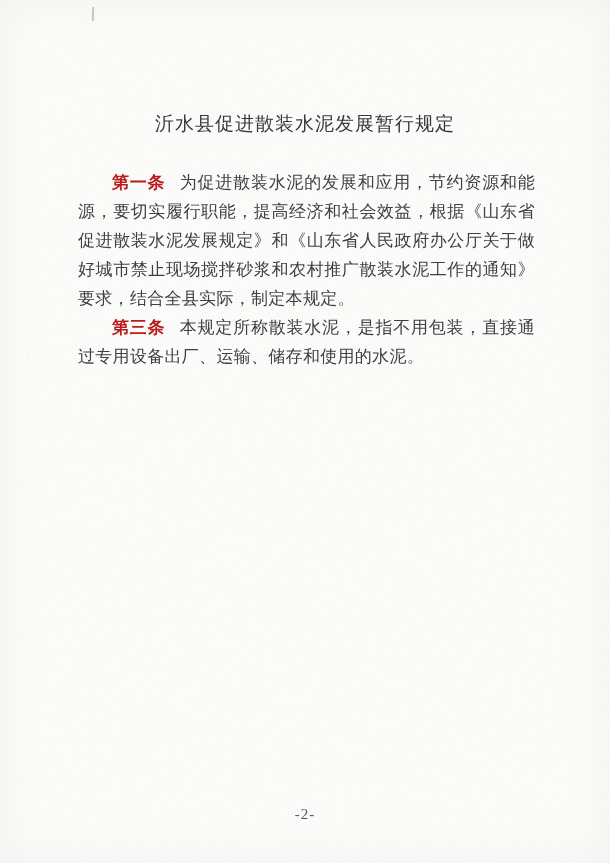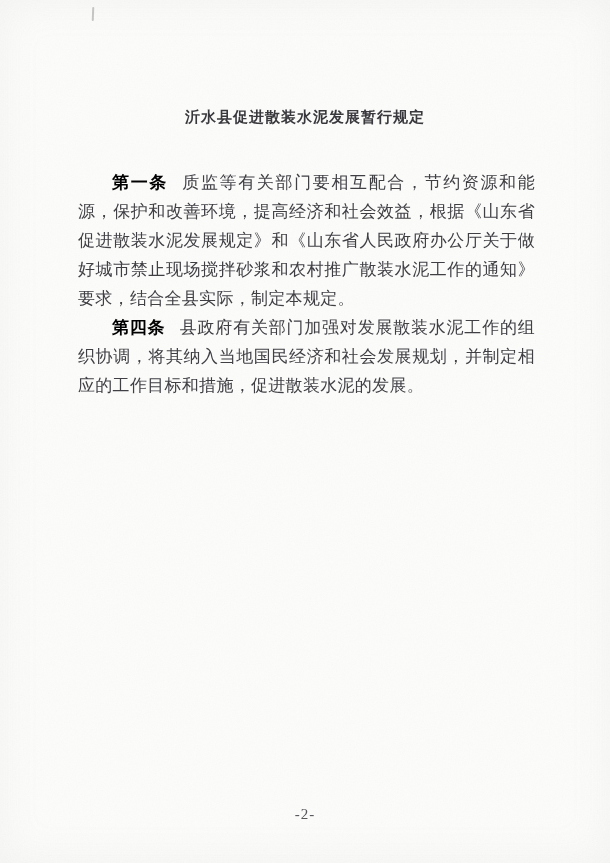--- a/index.html
+++ b/index.html
@@ -46,22 +46,22 @@
     opacity: 0.65;
     transform: rotate(2deg);
     border-radius: 1px;
   }
   .doc-title {
     position: absolute;
     top: 98px;
     left: 0;
     width: 610px;
     text-align: center;
-    font-size: 15px;
-    font-weight: bold;
+    font-size: 19px;
+    font-weight: normal;
     letter-spacing: 1px;
     color: #38383d;
   }
   .doc-body {
     position: absolute;
     top: 168px;
     left: 78px;
     width: 457px;
     font-size: 17px;
     line-height: 29px;
@@ -69,21 +69,21 @@
     letter-spacing: 0.3px;
   }
   .article {
     margin: 0;
     text-indent: 2em;
     text-justify: inter-ideograph;
   }
   .article-label {
     font-weight: bold;
     margin-right: 0.85em;
-    color: #000000;
+    color: #b91c1c;
   }
   .page-number {
     position: absolute;
     top: 806px;
     left: 0;
     width: 610px;
     text-align: center;
     font-size: 15px;
     letter-spacing: 1px;
     color: #55555a;
@@ -101,25 +101,25 @@
     </filter>
     <rect width="610" height="863" filter="url(#paperNoise)" opacity="0.045"></rect>
   </svg>
 
   <div class="scan-tick"></div>
 
   <h1 class="doc-title">沂水县促进散装水泥发展暂行规定</h1>
 
   <div class="doc-body">
 
-    <p class="article"><span class="article-label">第一条</span><span>质监等有关部门要相互配合，节约资源和能源，保护和改善环境，提高经济和社会效益，根据《山东省促进散装水泥发展规定》和《山东省人民政府办公厅关于做好城市禁止现场搅拌砂浆和农村推广散装水泥工作的通知》要求，结合全县实际，制定本规定。</span></p>
+    <p class="article"><span class="article-label">第一条</span><span>为促进散装水泥的发展和应用，节约资源和能源，要切实履行职能，提高经济和社会效益，根据《山东省促进散装水泥发展规定》和《山东省人民政府办公厅关于做好城市禁止现场搅拌砂浆和农村推广散装水泥工作的通知》要求，结合全县实际，制定本规定。</span></p>
 
 
+    <p class="article"><span class="article-label">第三条</span><span>本规定所称散装水泥，是指不用包装，直接通过专用设备出厂、运输、储存和使用的水泥。</span></p>
 
-    <p class="article"><span class="article-label">第四条</span><span>县政府有关部门加强对发展散装水泥工作的组织协调，将其纳入当地国民经济和社会发展规划，并制定相应的工作目标和措施，促进散装水泥的发展。</span></p>
 
 
 
   </div>
 
   <div class="page-number">-2-</div>
 
 </div>
 
 </body></html>

